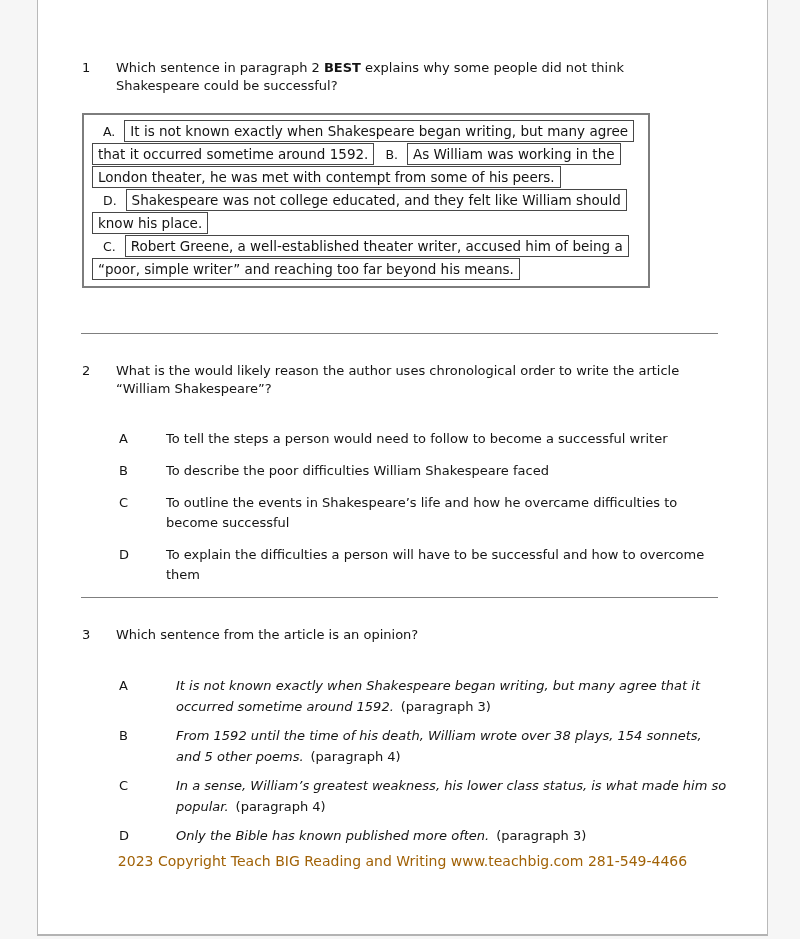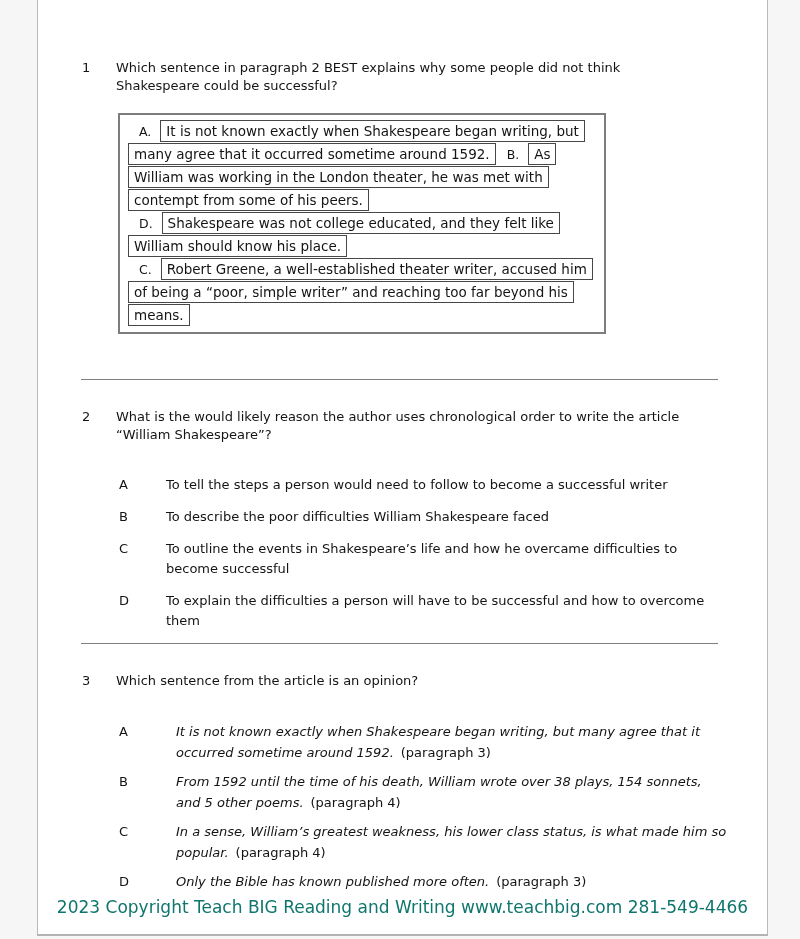--- a/index.html
+++ b/index.html
@@ -23,27 +23,27 @@
   .content { padding-top:59px; }
 
   
   .qrow {
     display:flex;
     margin-left:44px; margin-right:48px;
     font-size:13px; line-height:18px;
   }
   .qnum { flex:none; width:34px; }
   .qtext { flex:1; max-width:570px; }
-  .bold { font-weight:normal; }
+  .bold { font-weight:bold; }
 
   
   .ansbox {
     box-sizing:border-box;
-    margin-left:80px; margin-top:18px;
-    width:488px;
+    margin-left:44px; margin-top:18px;
+    width:568px;
     border:2px solid #7d7d7d;
     padding:5px 8px;
     font-size:13.5px; line-height:23px;
   }
   .ansbox p { margin:0; }
   .blabel { font-size:12.5px; margin-left:11px; margin-right:9px; }
   .boxed {
     border:1px solid #474747;
     padding:2px 5px;
     -webkit-box-decoration-break:clone;
@@ -71,22 +71,22 @@
   .optletter { flex:none; width:47px; }
   .opttext { flex:1; max-width:552px; }
   .options-q3 .optrow { line-height:21px; margin-bottom:8px; }
   .options-q3 .optletter { width:57px; }
   .quote { font-style:italic; }
   .citation { font-style:normal; margin-left:7px; }
 
   .footer {
     margin-top:5px;
     text-align:center;
-    font-size:17px; line-height:15px;
-    color:#0f766e;
+    font-size:14px; line-height:15px;
+    color:#a16207;
   }
 </style>
 </head>
 <body>
 
 <div class="page">
   <div class="content">
 
     <div class="qrow qrow-1">
       <div class="qnum">1</div>

